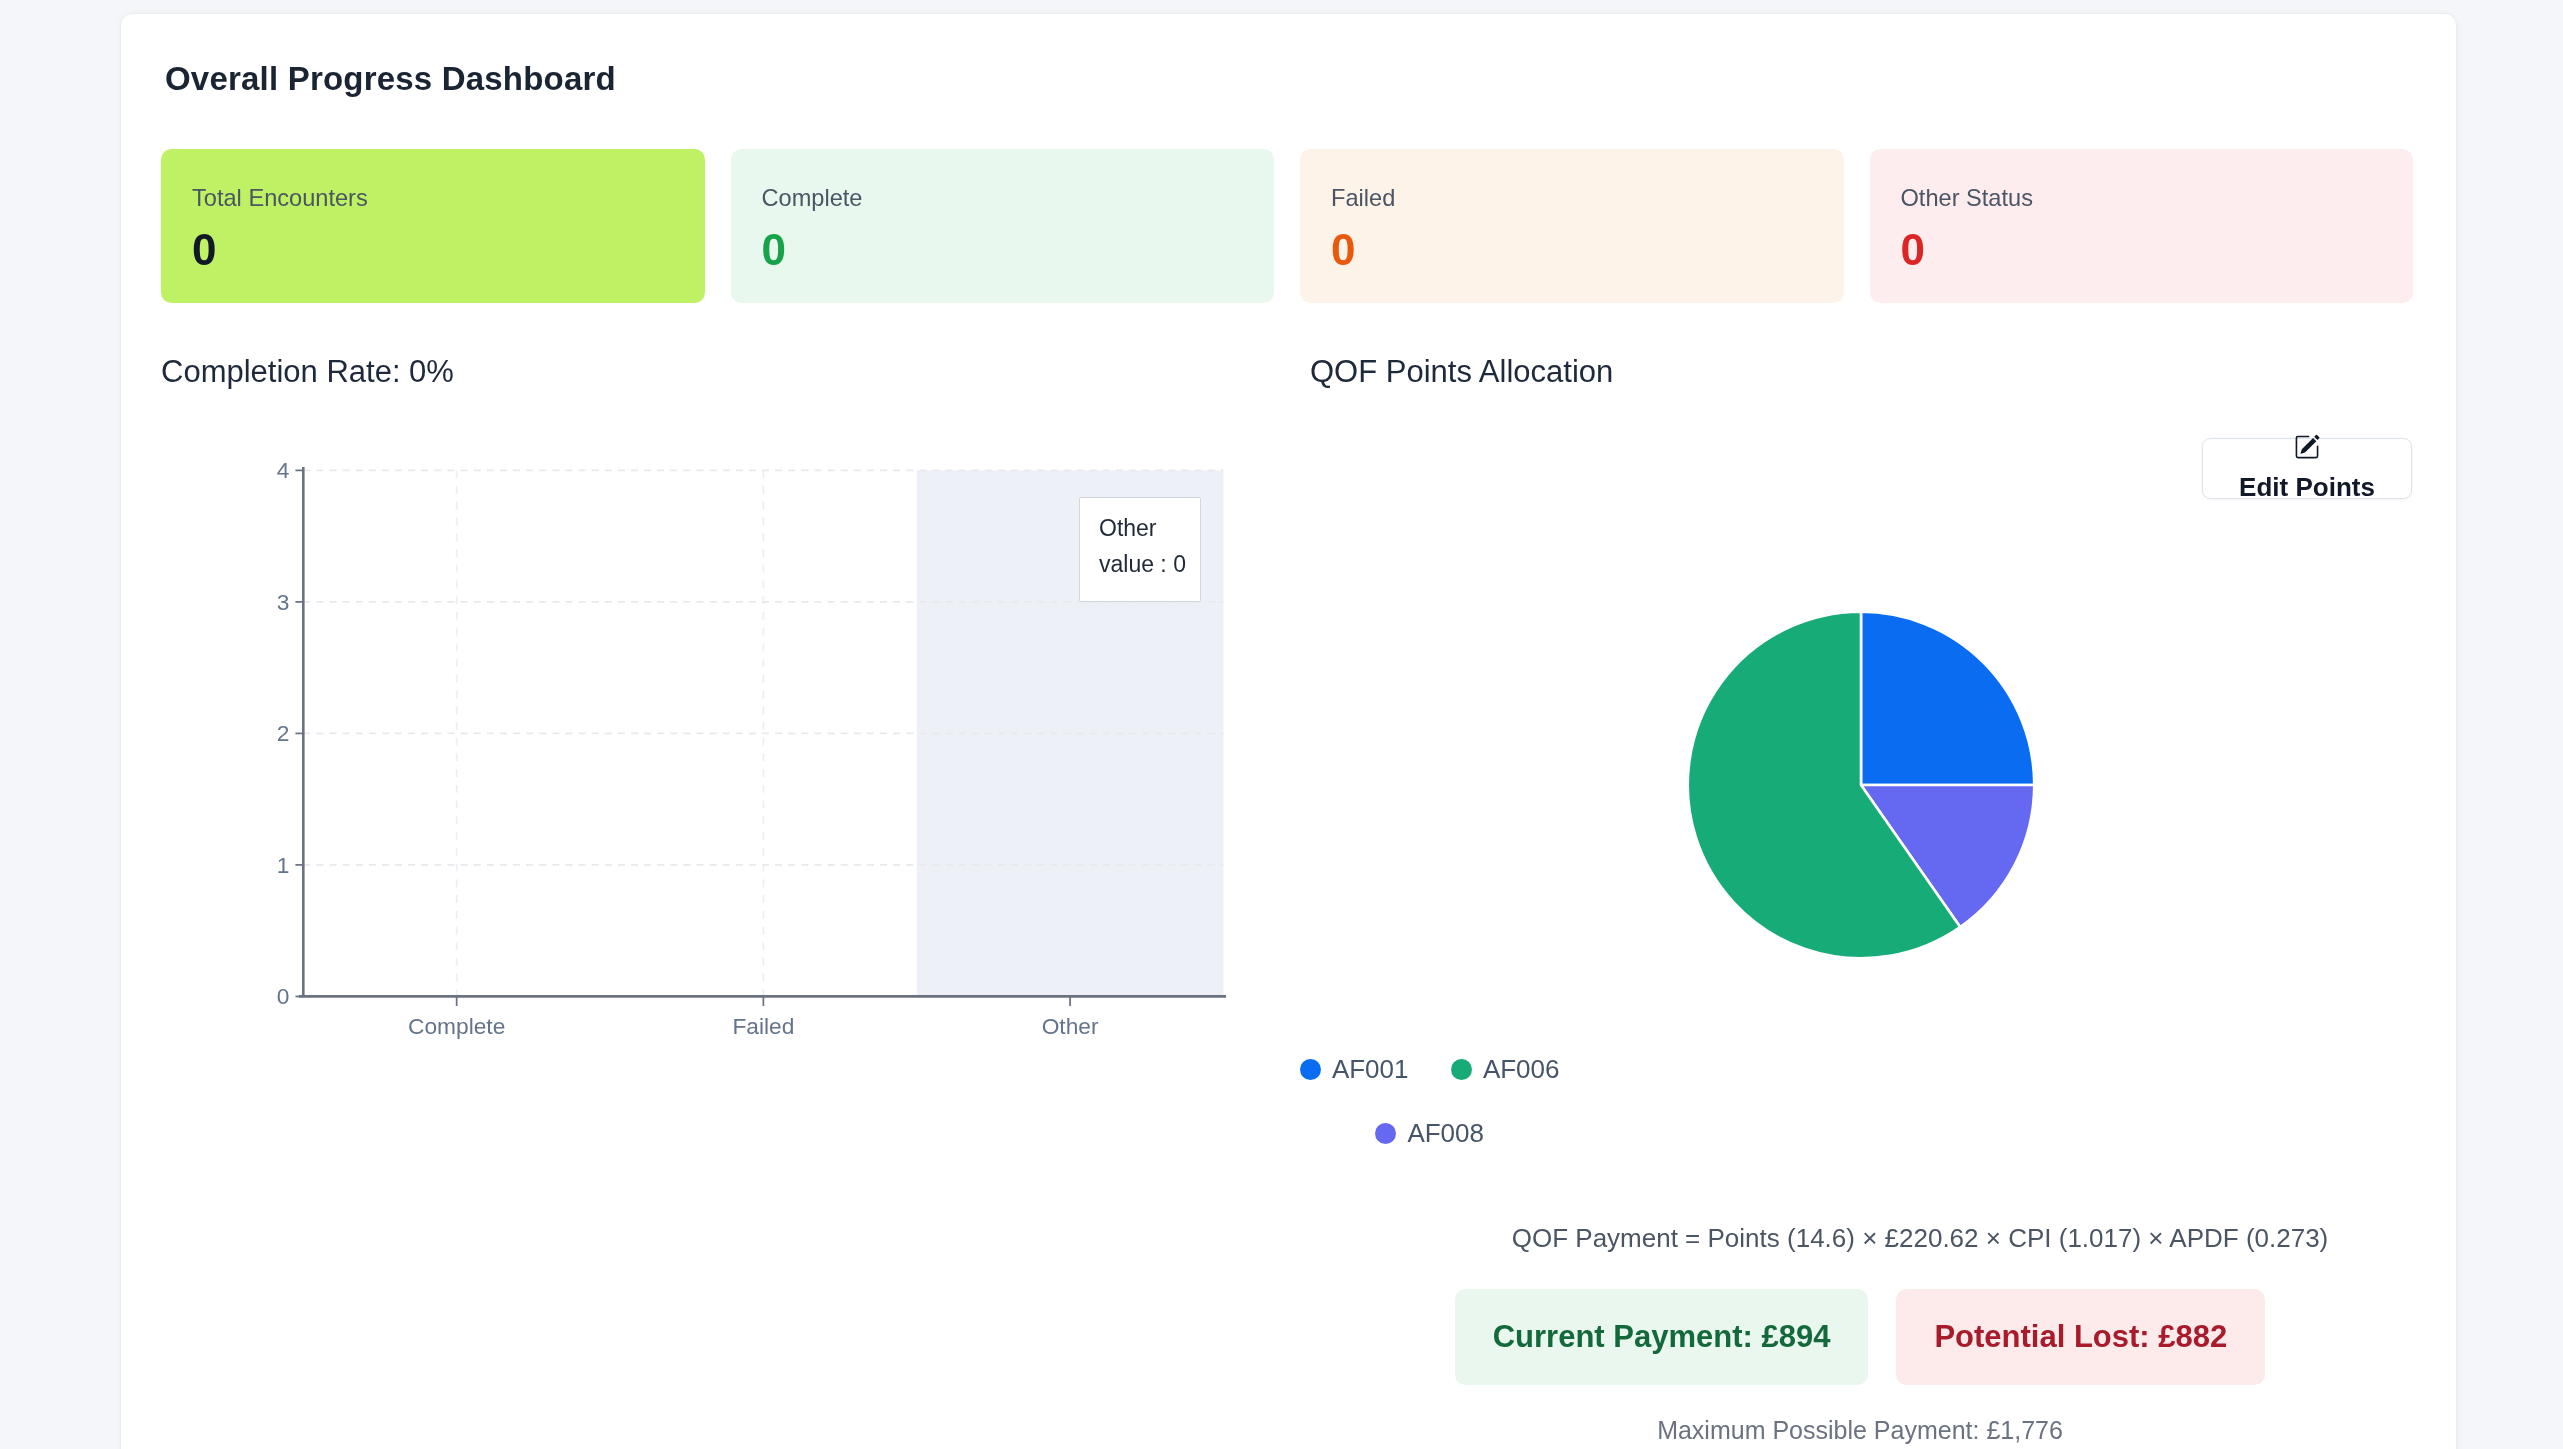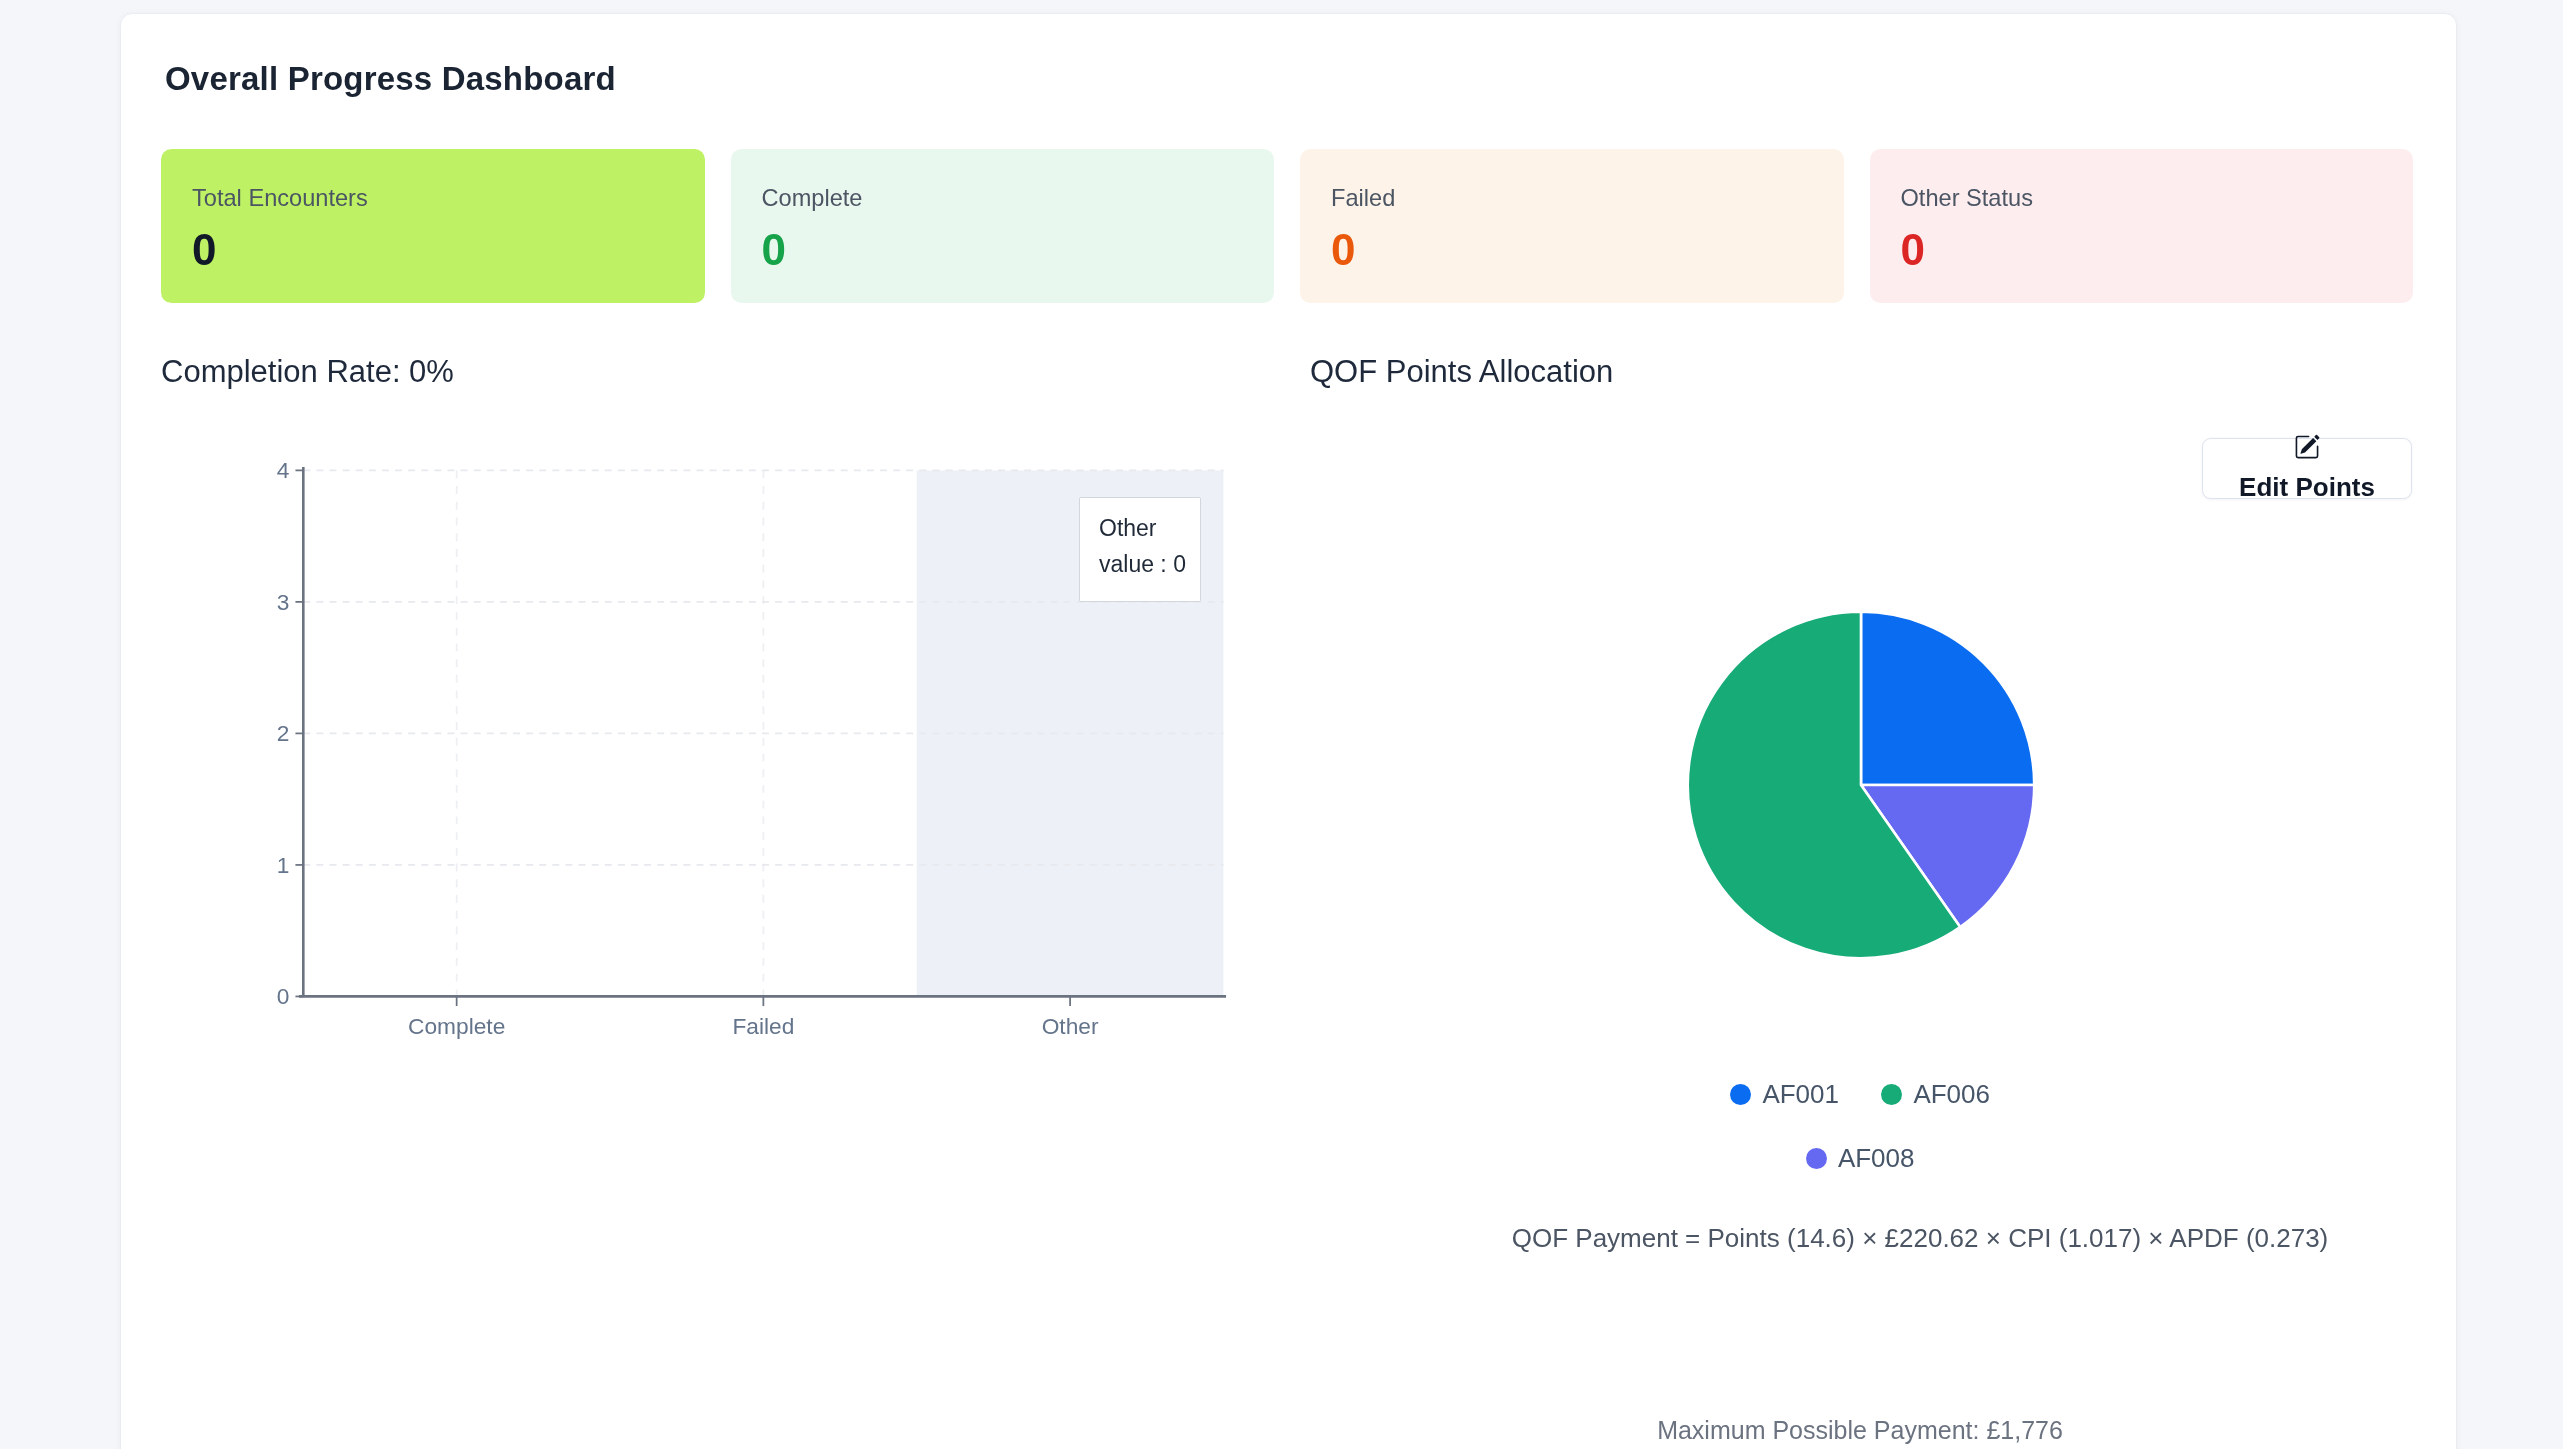--- a/index.html
+++ b/index.html
@@ -24,22 +24,22 @@
               background:#ffffff; border:1.7px solid #dde3ee; border-radius:8.7px;
               display:flex; align-items:center; justify-content:center; gap:11.4px;
               font-family:inherit; font-size:26px; font-weight:600; color:#111827; cursor:pointer;
               box-shadow:0 0.9px 2.6px rgba(15,23,42,0.05);flex-direction:column; }
   .edit-btn svg { width:26px; height:26px; flex:0 0 auto; }
   #bar-svg { position:absolute; left:122px; top:437px; }
   .tooltip { position:absolute; left:958px; top:483px; width:122px; height:105px;
              background:#ffffff; border:1.7px solid #d2d7de; border-radius:1.7px;
              padding:12.2px 0 0 19px; font-size:23px; line-height:36px; color:#1f2937; }
   #pie-svg { position:absolute; left:1558px; top:589px; }
-  .legend { position:absolute; left:1160px; top:1065px; width:1158px;
-            display:flex; justify-content:center; }
+  .legend { position:absolute; left:1160px; top:1040px; width:1158px;
+            display:flex; justify-content:flex-start; }
   .legend-wrap { width:297px; display:flex; flex-wrap:wrap; justify-content:center;
                  column-gap:42px; row-gap:33px; }
   .legend-item { display:flex; align-items:center; gap:11.4px; height:31px; cursor:pointer; }
   .legend-dot { width:21px; height:21px; border-radius:50%; }
   .legend-label { font-size:26px; color:#475569; }
   .formula { position:absolute; left:1220px; top:1209px; width:1158px; text-align:center;
              font-size:26px; color:#4b5563; }
   .pay-row { position:absolute; left:1160px; top:1275px; width:1158px;
              display:flex; justify-content:center; gap:28px; }
   .pay-box { height:96px; display:flex; align-items:center; padding:0 38px;
@@ -140,18 +140,22 @@
           </div>
           <div class="legend-item">
             <span class="legend-dot" style="background: rgb(101, 104, 240);"></span>
             <span class="legend-label">AF008</span>
           </div>
         </div>
     </div>
 
     <div class="formula">QOF Payment = Points (14.6) × £220.62 × CPI (1.017) × APDF (0.273)</div>
 
+    <div class="pay-row">
+      <div class="pay-box current">Current Payment: £894</div>
+      <div class="pay-box lost">Potential Lost: £882</div>
+    </div>
 
     <div class="max-payment">Maximum Possible Payment: £1,776</div>
 
   </div>
 </div>
 
 
 </body></html>

